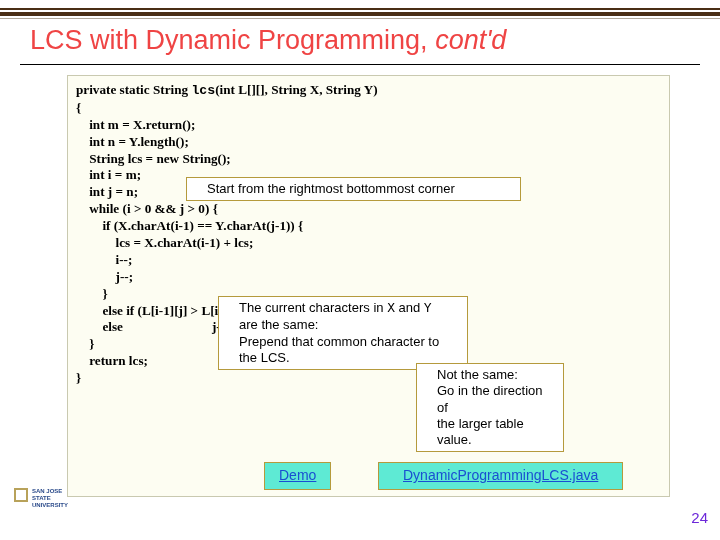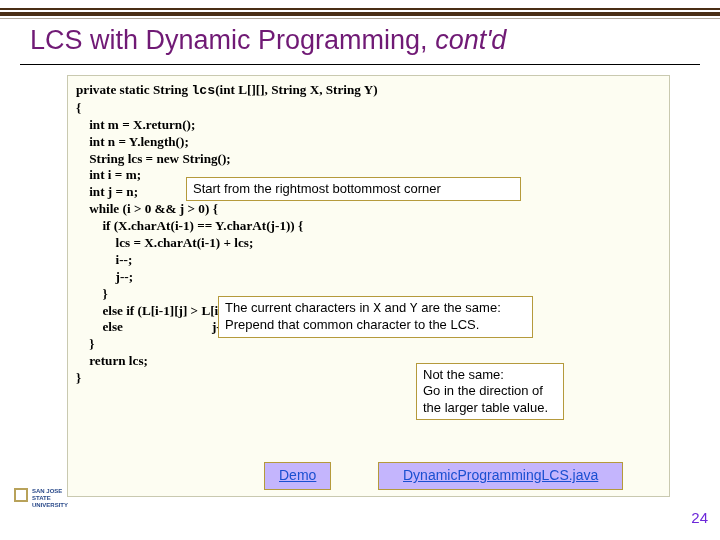--- a/index.html
+++ b/index.html
@@ -19,21 +19,21 @@
   .top-rule.thick { height: 4px; }
   .top-rule.thin { height: 1px; background: #b0a89a; }
   .top-rules {
     padding-top: 8px;
   }
   .title-wrap {
     padding: 6px 30px 4px 30px;
   }
   .title {
     font-size: 27px;
-    color: #701a75;
+    color: #ef4444;
     margin: 0;
     font-weight: normal;
   }
   .title .ital { font-style: italic; }
   .divider {
     height: 1px;
     background: #000;
     margin: 4px 20px 0 20px;
   }
   .code-box {
@@ -50,29 +50,29 @@
   .kw { color: #000; font-weight: bold; font-family: Liberation Serif, serif; }
   .fn { color: #000; font-weight: bold; margin-top: 12px; }
   .codeline { white-space: pre; }
   .note {
     position: absolute;
     background: #fff;
     border: 1px solid #b59a3c;
     font-family: Arial, Helvetica, sans-serif;
     font-size: 13px;
     line-height: 1.25;
-    padding: 3px 6px;
+    padding: 3px 20px;
     color: #000;
   }
   .note .cd { font-family: "Courier New", monospace; font-size: 13px; }
   .btn {
     display: inline-block;
     color: #1a4fd1;
     border: 1px solid #b59a3c;
-    background: #c4b5fd;
+    background: #5eead4;
     font-family: Arial, Helvetica, sans-serif;
     font-size: 14px;
     padding: 4px 14px;
     text-decoration: underline;
     position: absolute;
   }
   .pagenum {
     position: absolute;
     right: 12px;
     bottom: 14px;
@@ -141,21 +141,21 @@
   <div class="codeline kw">        else                           j--;</div>
   <div class="codeline kw">    }</div>
   <div class="codeline"></div>
   <div class="codeline kw">    return lcs;</div>
   <div class="codeline kw">}</div>
 
   <div class="note" style="top:101px; left:118px; width:335px;">
     <span>Start from the rightmost bottommost corner</span><br>
   </div>
 
-  <div class="note" style="top:220px; left:150px; width:315px;">
+  <div class="note" style="top:220px; left:150px; width:250px;">
     <span>The current characters in </span><span class="cd">X</span><span> and </span><span class="cd">Y</span><span> are the same:</span><br>
     <span>Prepend that common character to the LCS.</span>
   </div>
 
   <div class="note" style="top:287px; left:348px; width:148px;">
     <span>Not the same:</span><br>
     <span>Go in the direction of</span><br>
     <span>the larger table value.</span>
   </div>
 

